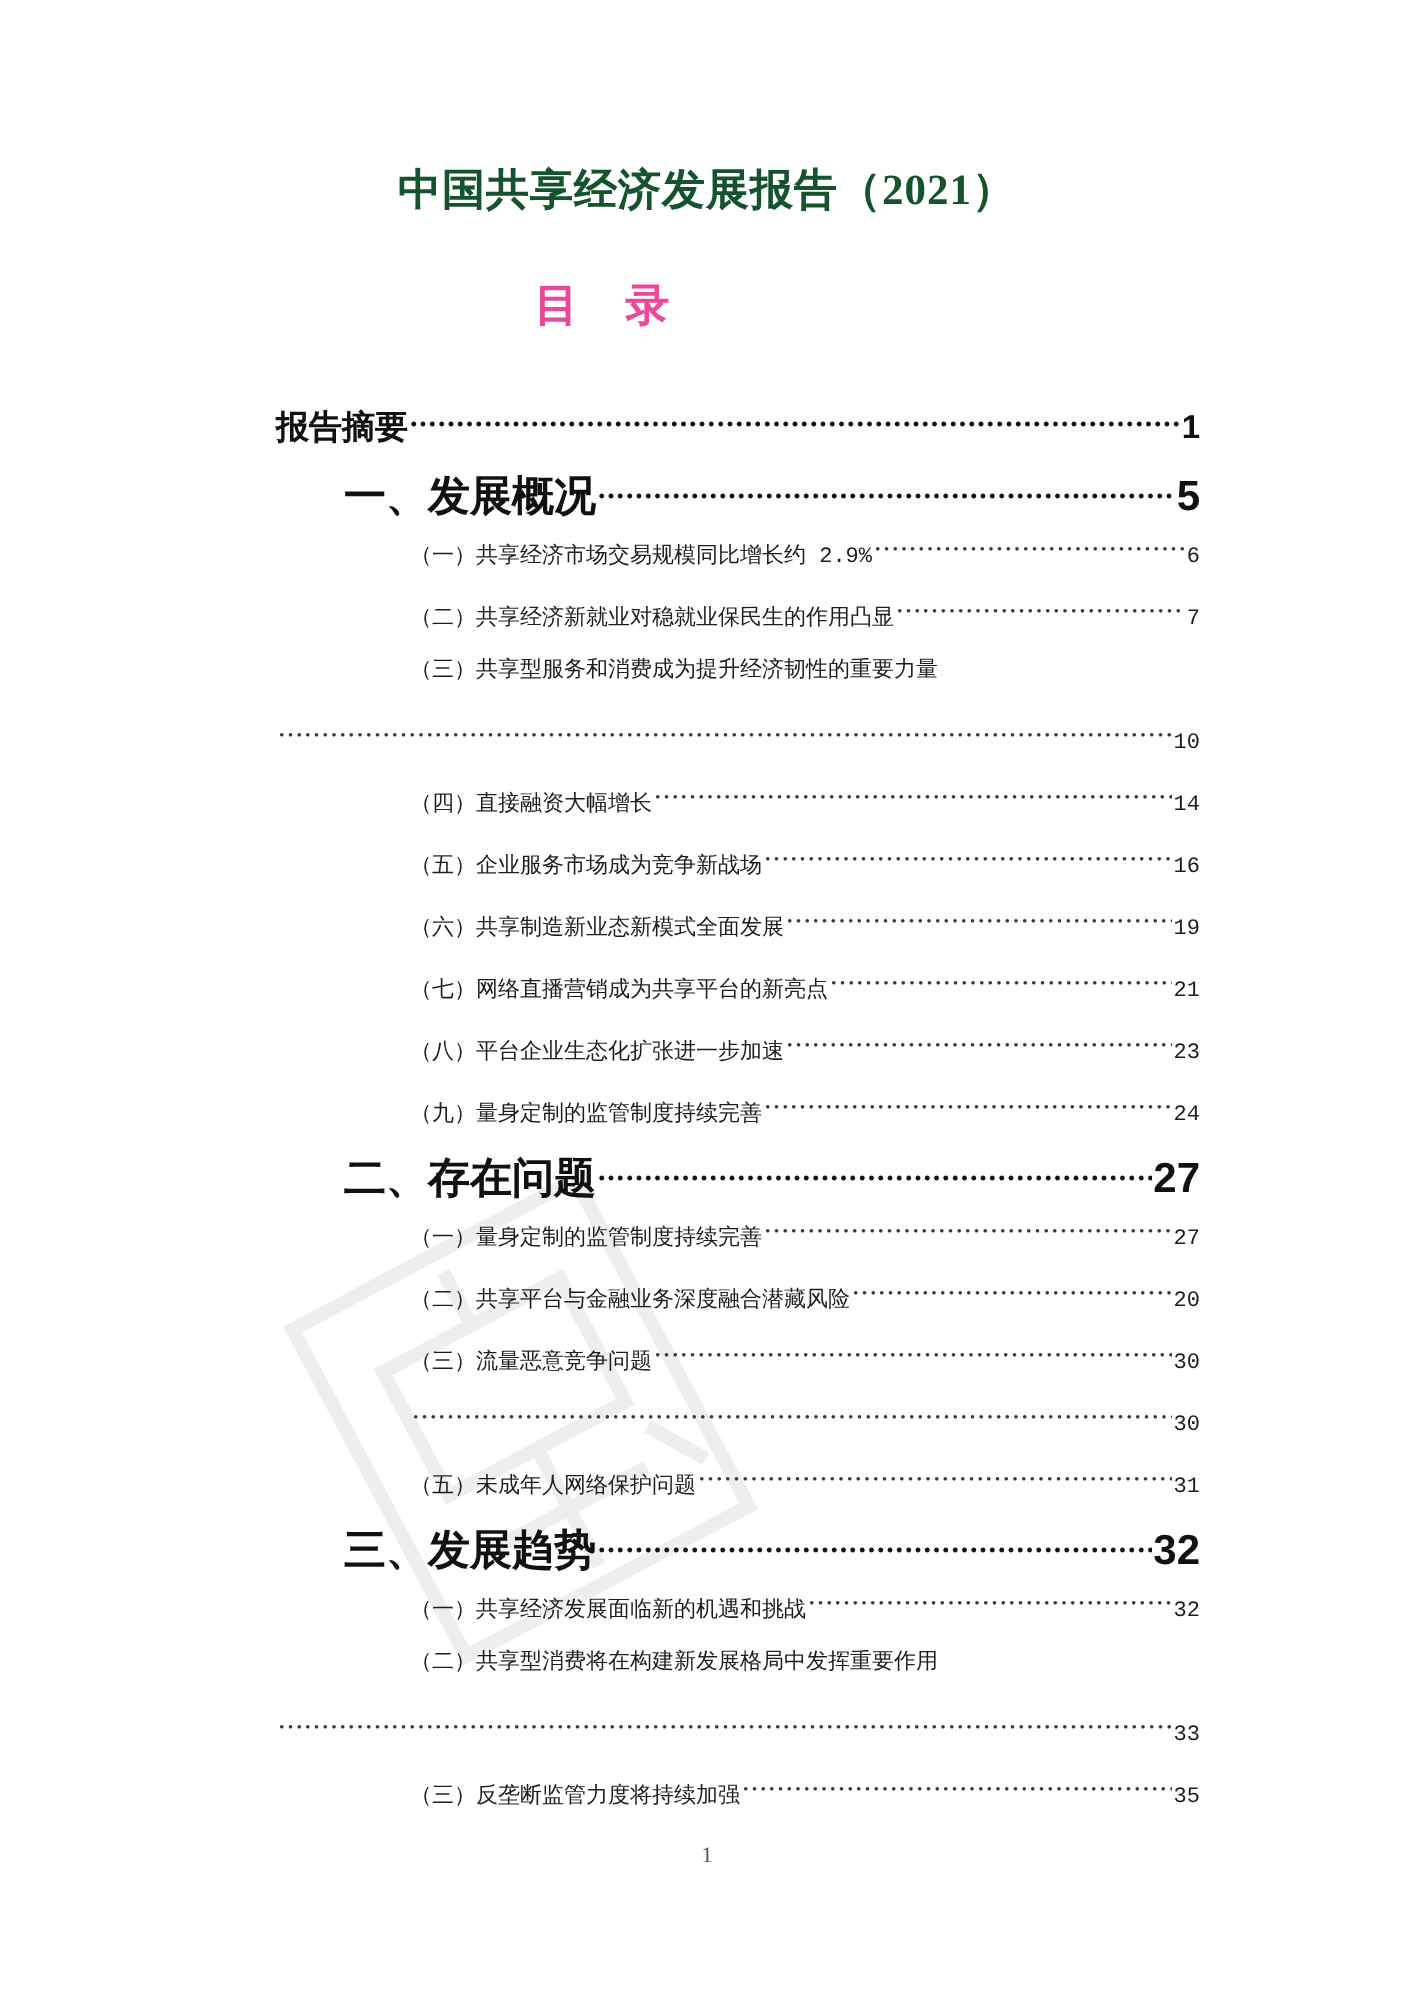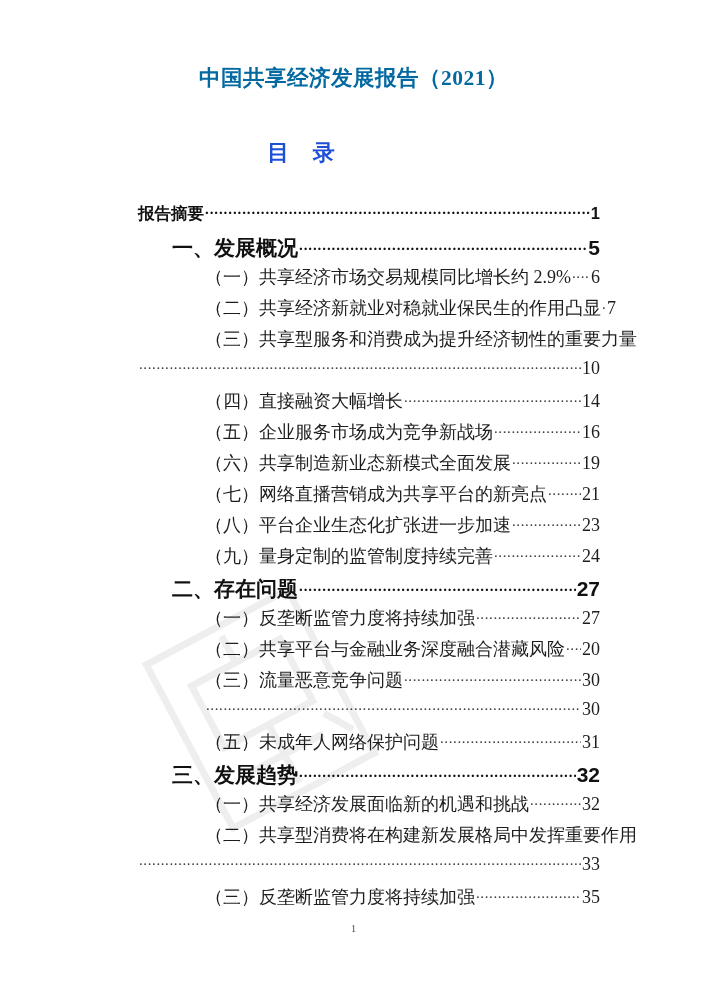--- a/index.html
+++ b/index.html
@@ -33,42 +33,42 @@
     position: relative;
     z-index: 1;
     width: 707px;
     height: 1000px;
     box-sizing: border-box;
   }
 
   
   .doc-title {
     position: absolute;
-    top: 63px;
+    top: 80px;
     left: 0;
     width: 707px;
     text-align: center;
     font-family: "Liberation Serif", "DejaVu Serif", serif;
     font-weight: bold;
     font-size: 21.5px;
     letter-spacing: 0.5px;
-    color: #0369a1;
+    color: #14532d;
   }
   .toc-title {
     position: absolute;
     top: 138px;
     left: 0;
     width: 602px;
     text-align: center;
     font-family: "Liberation Serif", "DejaVu Serif", serif;
     font-weight: bold;
     font-size: 22px;
     letter-spacing: 9px;
     text-indent: 9px;
-    color: #1d4ed8;
+    color: #ec4899;
   }
 
   
   .toc {
     position: absolute;
     top: 203px;
     left: 138px;
     width: 462px;  
   }
 
@@ -128,23 +128,23 @@
     font-weight: bold;
     font-size: 21px;
     color: #111;
   }
   .lvl1 .leader::before { font-weight: bold; color: #111; letter-spacing: 0.9px; }
 
   
   .lvl2 { margin-left: 67px; }
   .lvl2 .toc-label,
   .lvl2 .toc-page {
-    font-family: Liberation Serif, serif;
+    font-family: Liberation Mono, monospace;
     font-weight: normal;
-    font-size: 18px;
+    font-size: 11px;
     color: #1d1d1d;
   }
   .toc-row.wrap-cont { margin-left: 0px; }
 
   .footer-page {
     position: absolute;
     top: 922px;
     left: 0;
     width: 707px;
     text-align: center;
@@ -232,21 +232,21 @@
         <span class="toc-label">（九）量身定制的监管制度持续完善</span>
         <span class="leader"></span>
         <span class="toc-page">24</span>
       </div>
       <div class="toc-row lvl1">
         <span class="toc-label">二、存在问题</span>
         <span class="leader"></span>
         <span class="toc-page">27</span>
       </div>
       <div class="toc-row lvl2">
-        <span class="toc-label">（一）反垄断监管力度将持续加强</span>
+        <span class="toc-label">（一）量身定制的监管制度持续完善</span>
         <span class="leader"></span>
         <span class="toc-page">27</span>
       </div>
       <div class="toc-row lvl2">
         <span class="toc-label">（二）共享平台与金融业务深度融合潜藏风险</span>
         <span class="leader"></span>
         <span class="toc-page">20</span>
       </div>
       <div class="toc-row lvl2">
         <span class="toc-label">（三）流量恶意竞争问题</span>

